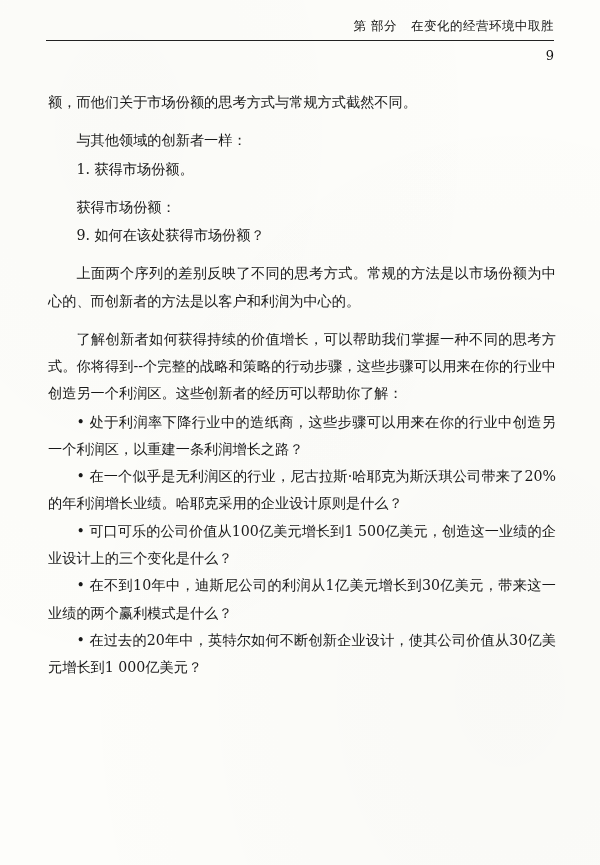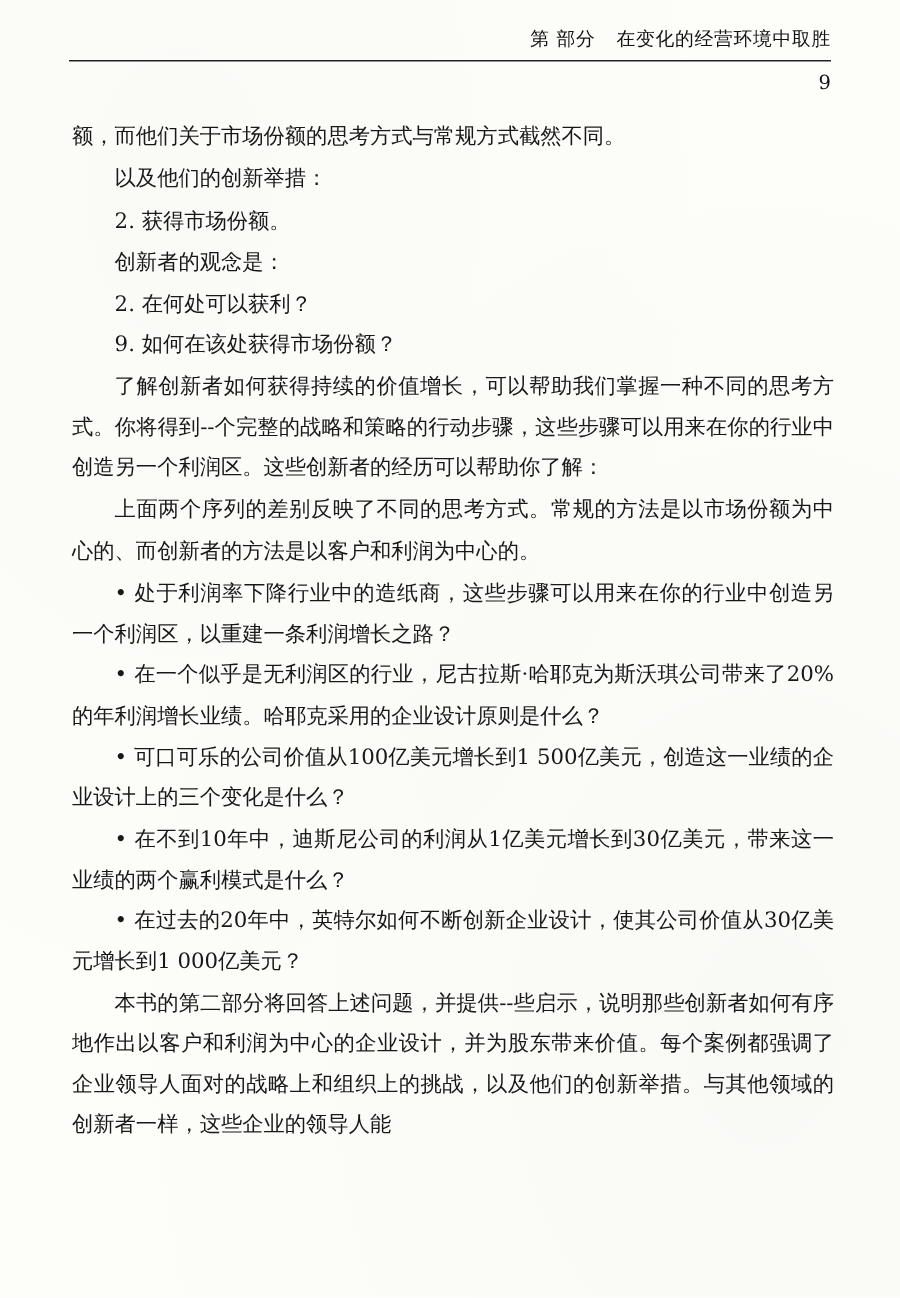--- a/index.html
+++ b/index.html
@@ -57,21 +57,21 @@
     top: 78px;
     left: 48px;
     width: 508px;
     font-size: 14.2px;
     line-height: 1.92;
     text-align: justify;
     text-justify: inter-ideograph;
     color: #181818;
   }
   .para {
-    margin: 0 0 1px 0;
+    margin: 11px 0 1px 0;
     text-indent: 0;
   }
   .para.indent {
     text-indent: 2em;
   }
   .list-item {
     margin: 0;
     text-indent: 2em;
   }
   .bullet-item {
@@ -88,28 +88,26 @@
   <div class="header">
     <span class="part-label">第 部分</span><span>在变化的经营环境中取胜</span>
   </div>
 
   <div class="rule"></div>
 
   <div class="page-number">9</div>
 
   <div class="body-text">
     <p class="para">额，而他们关于市场份额的思考方式与常规方式截然不同。</p>
-    <p class="para indent">以及他们的创新举措：</p>
-    <p class="list-item">2. 获得市场份额。</p>
-    <p class="para indent">创新者的观念是：</p>
-    <p class="list-item">2. 在何处可以获利？</p>
+    <p class="para indent">与其他领域的创新者一样：</p>
+    <p class="list-item">1. 获得市场份额。</p>
+    <p class="para indent">获得市场份额：</p>
     <p class="list-item">9. 如何在该处获得市场份额？</p>
+    <p class="para indent">上面两个序列的差别反映了不同的思考方式。常规的方法是以市场份额为中心的、而创新者的方法是以客户和利润为中心的。</p>
     <p class="para indent">了解创新者如何获得持续的价值增长，可以帮助我们掌握一种不同的思考方式。你将得到--个完整的战略和策略的行动步骤，这些步骤可以用来在你的行业中创造另一个利润区。这些创新者的经历可以帮助你了解：</p>
-    <p class="para indent">上面两个序列的差别反映了不同的思考方式。常规的方法是以市场份额为中心的、而创新者的方法是以客户和利润为中心的。</p>
     <p class="bullet-item">• 处于利润率下降行业中的造纸商，这些步骤可以用来在你的行业中创造另一个利润区，以重建一条利润增长之路？</p>
     <p class="bullet-item">• 在一个似乎是无利润区的行业，尼古拉斯·哈耶克为斯沃琪公司带来了20%的年利润增长业绩。哈耶克采用的企业设计原则是什么？</p>
     <p class="bullet-item">• 可口可乐的公司价值从100亿美元增长到1 500亿美元，创造这一业绩的企业设计上的三个变化是什么？</p>
     <p class="bullet-item">• 在不到10年中，迪斯尼公司的利润从1亿美元增长到30亿美元，带来这一业绩的两个赢利模式是什么？</p>
     <p class="bullet-item">• 在过去的20年中，英特尔如何不断创新企业设计，使其公司价值从30亿美元增长到1 000亿美元？</p>
-    <p class="para indent">本书的第二部分将回答上述问题，并提供--些启示，说明那些创新者如何有序地作出以客户和利润为中心的企业设计，并为股东带来价值。每个案例都强调了企业领导人面对的战略上和组织上的挑战，以及他们的创新举措。与其他领域的创新者一样，这些企业的领导人能</p>
   </div>
 
 </div>
 
 </body></html>

